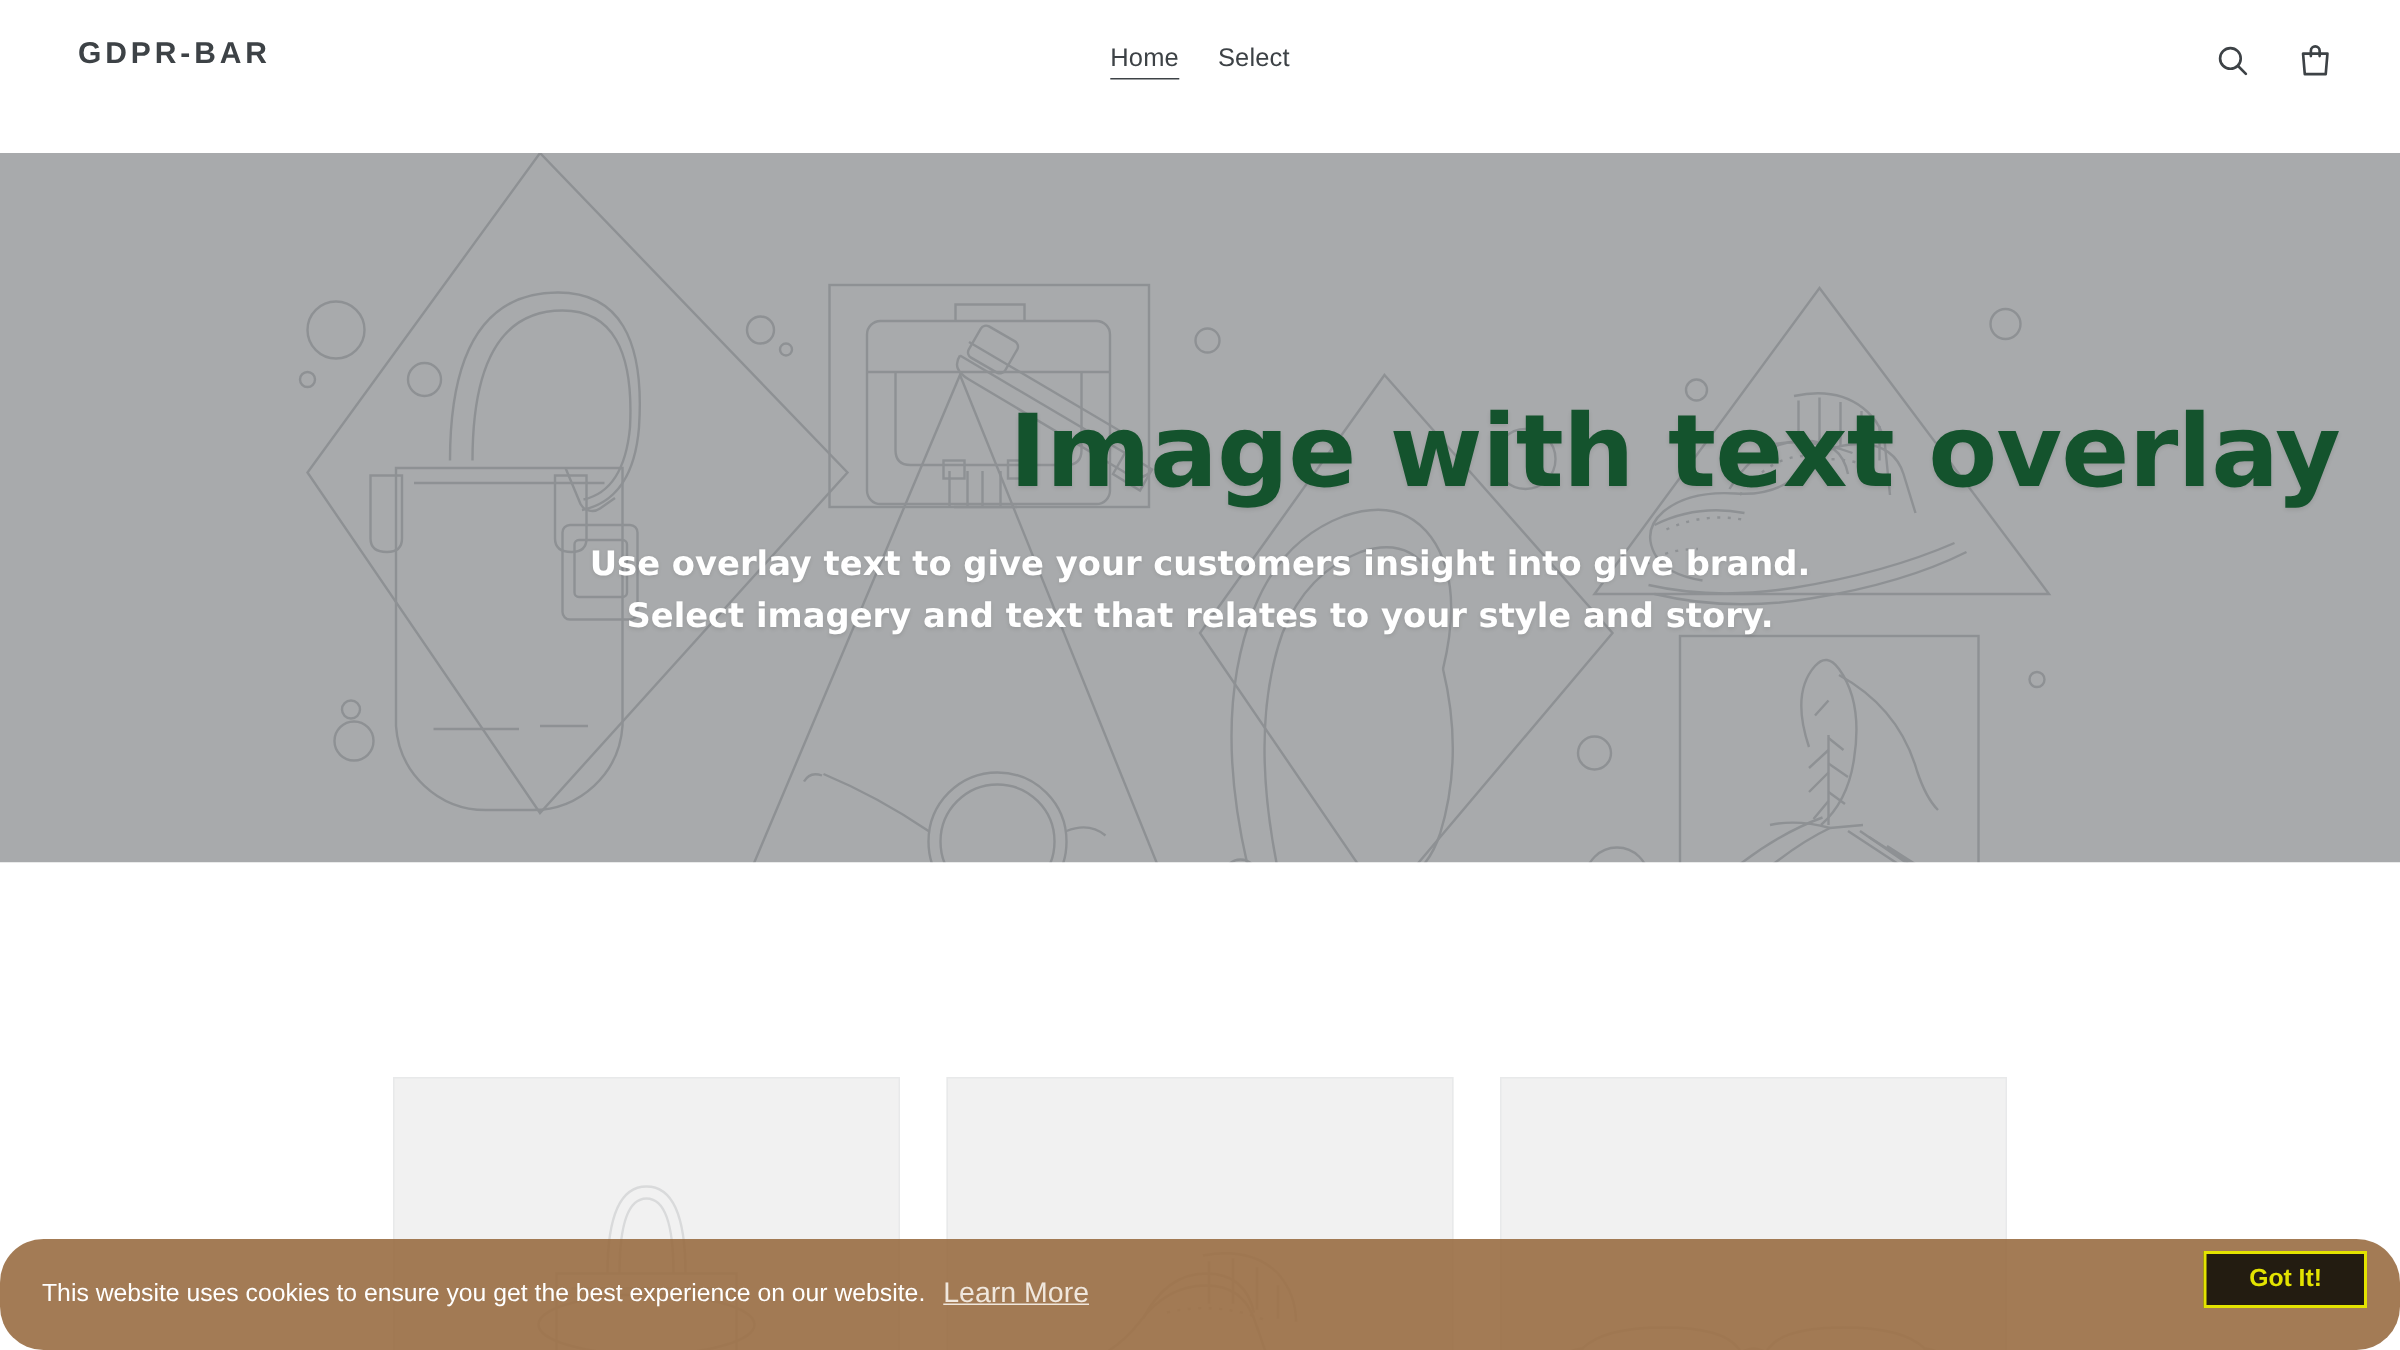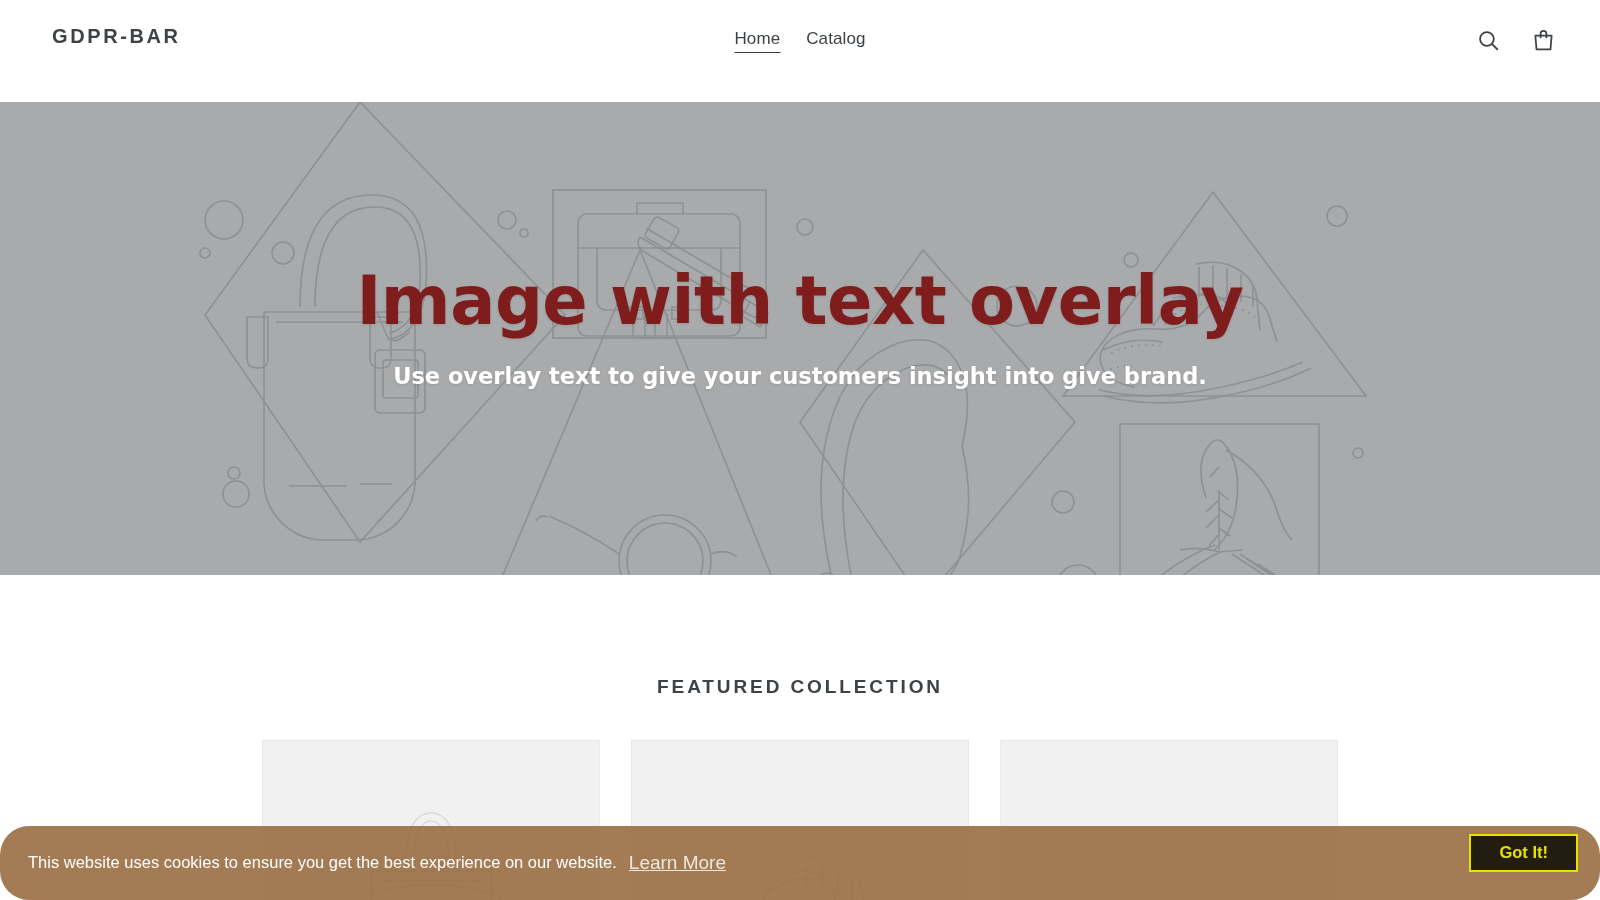--- a/index.html
+++ b/index.html
@@ -87,24 +87,25 @@
     left: 0; right: 0;
     top: 164px;
     text-align: center;
     z-index: 4;
     padding: 0 40px;
   }
   .hero-title {
     font-family: "DejaVu Sans", sans-serif;
     font-size: 67px;
     font-weight: bold;
-    color: #7f1d1d;
+    color: #14532d;
     letter-spacing: -0.5px;
     line-height: 1.05;
     text-shadow: 0 1px 3px rgba(0,0,0,0.10);
+    text-align: right;
   }
   .hero-sub {
     margin-top: 23px;
     font-family: "DejaVu Sans", sans-serif;
     font-size: 22.5px;
     font-weight: bold;
     color: #ffffff;
     line-height: 1.55;
     text-shadow: 0 1px 3px rgba(0,0,0,0.10);
   }
@@ -189,21 +190,21 @@
   }
 </style>
 </head>
 <body>
 
 <header class="site-header">
   <a class="logo" href="#">GDPR-BAR</a>
 
   <nav class="main-nav">
     <a class="nav-link is-active" href="#">Home</a>
-    <a class="nav-link" href="#">Catalog</a>
+    <a class="nav-link" href="#">Select</a>
   </nav>
 
   <div class="header-icons">
     <button class="icon-btn" aria-label="Search">
       <svg width="25" height="25" viewBox="0 0 24 24" fill="none" stroke="#3d4246" stroke-width="1.7">
         <circle cx="10.5" cy="10.5" r="6.6"></circle>
         <line x1="15.4" y1="15.4" x2="20.4" y2="20.4" stroke-linecap="round"></line>
       </svg>
     </button>
     <button class="icon-btn" aria-label="Cart">
@@ -319,25 +320,25 @@
         <path d="M1125 505 q46 -46 90 -62"></path>
         <path d="M1232 452 l76 50 M1246 456 l62 40 M1258 462 l50 32 M1270 470 l38 24 M1283 480 l25 15"></path>
         <path d="M1240 452 l70 48 q8 6 2 14"></path>
       </g>
     </g>
   </svg>
 
   <div class="hero-text">
     <h1 class="hero-title">Image with text overlay</h1>
     <p class="hero-sub">Use overlay text to give your customers insight into give brand.</p>
+    <p class="hero-sub" style="margin-top:0">Select imagery and text that relates to your style and story.</p>
   </div>
 </section>
 
 <section class="featured">
-  <h2 class="featured-title">FEATURED COLLECTION</h2>
 
   <div class="product-grid">
 
     <a class="product-card" href="#">
       <div class="product-media">
         <svg viewBox="0 0 300 230" fill="none" stroke="#d9dadb" stroke-width="1.6" aria-hidden="true">
           <path d="M90 78 h120 v108 a44 44 0 0 1 -44 40 h-32 a44 44 0 0 1 -44 -40 Z"></path>
           <path d="M100 88 h100"></path>
           <ellipse cx="150" cy="112" rx="72" ry="20"></ellipse>
           <path d="M124 78 q0 -58 26 -58 q26 0 26 58"></path>

